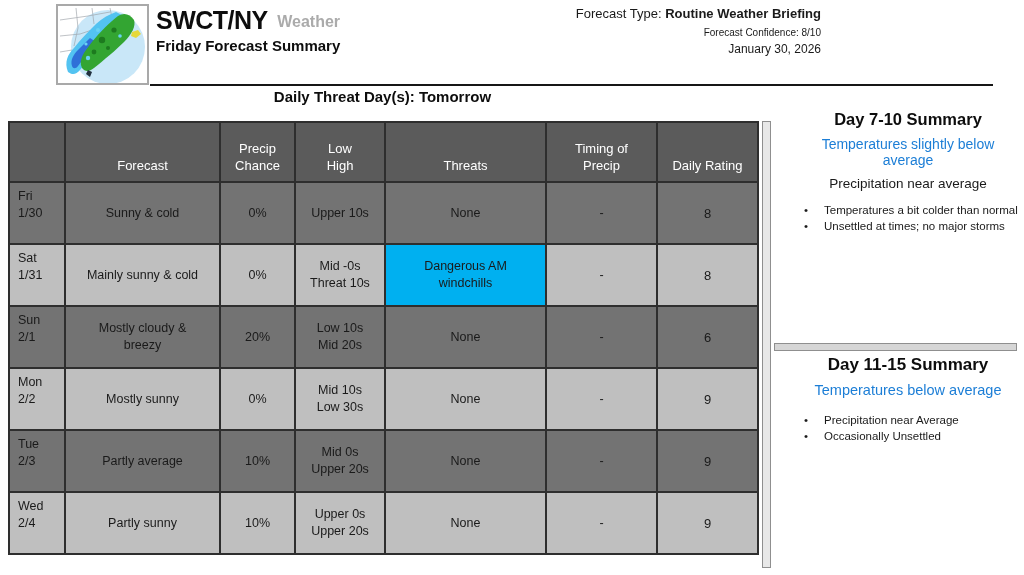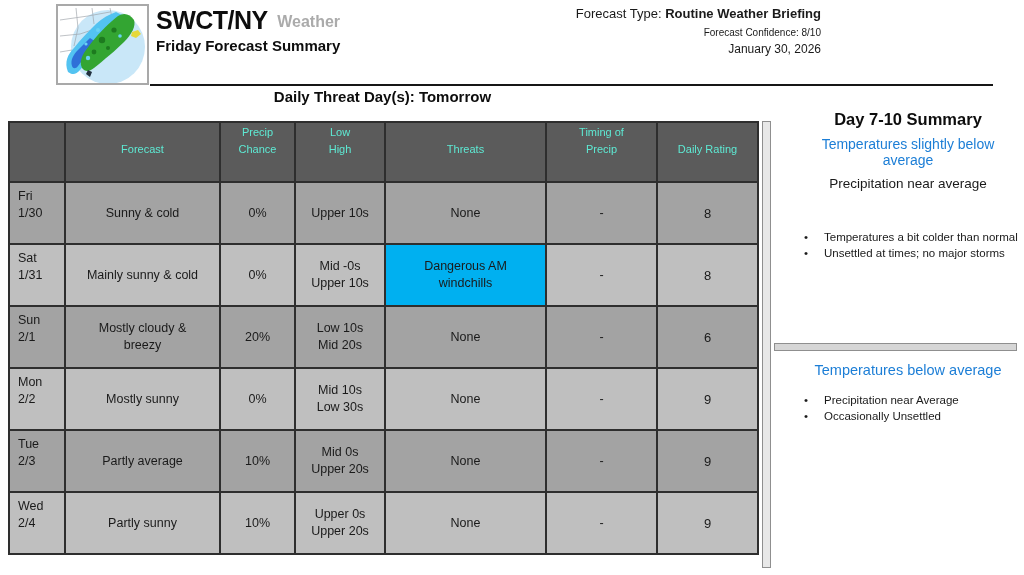--- a/index.html
+++ b/index.html
@@ -43,26 +43,26 @@
   
   .table-wrap { position: absolute; left: 8px; top: 121px; }
   table { border-collapse: collapse; table-layout: fixed; width: 749px; }
   col.c1 { width: 56px; }  col.c2 { width: 155px; } col.c3 { width: 75px; }
   col.c4 { width: 90px; }  col.c5 { width: 161px; } col.c6 { width: 111px; }
   col.c7 { width: 101px; }
   th, td { border: 2px solid #2e2e2e; }
   thead tr { height: 60px; }
   tbody tr { height: 62px; }
   th {
-    background: var(--header-gray, #5b5b5b); color: #5eead4; font-weight: 400;
-    font-size: 11px; vertical-align: bottom; text-align: center;
-    padding-bottom: 23px; white-space: pre-line; line-height: 17px;
+    background: var(--header-gray, #5b5b5b); color: #ffffff; font-weight: 400;
+    font-size: 13px; vertical-align: bottom; text-align: center;
+    padding-bottom: 7px; white-space: pre-line; line-height: 17px;
   }
   td {
-    background: #a3a3a3; font-size: 12.5px; text-align: center; vertical-align: middle;
+    background: #737373; font-size: 12.5px; text-align: center; vertical-align: middle;
     white-space: pre-line; line-height: 17px; padding: 2px;
   }
   tr.alt td { background: var(--row-alt, #bfbfbf); }
   td.day { text-align: left; vertical-align: top; padding: 5px 2px 2px 8px; }
   td.rating { font-size: 13px; }
   td.highlight { background: var(--highlight-blue, #00b0f0) !important; }
 
   
   .vbar {
     position: absolute; left: 762px; top: 121px; width: 9px; height: 447px;
@@ -71,21 +71,21 @@
 
   
   .summary { position: absolute; left: 770px; width: 250px; text-align: center; padding-left: 26px; }
   .summary-1 { top: 110px; }
   .summary-2 { top: 355px; }
   .summary-title { font-size: 16.5px; font-weight: 700; color: #0d0d0d; }
   .summary-2 .summary-title { font-size: 17px; }
   .summary-blue { font-size: 14px; color: var(--accent-blue, #1c7ed6); margin-top: 7px; text-align: center; }
   .summary-2 .summary-blue { font-size: 14.5px; }
   .summary-sub { font-size: 13.5px; margin-top: 8px; color: #1a1a1a; }
-  ul.bullets { list-style: none; text-align: left; margin-top: 38px; }
+  ul.bullets { list-style: none; text-align: left; margin-top: 11px; }
   .summary-2 ul.bullets { margin-top: 14px; }
   ul.bullets li {
     position: relative; padding-left: 28px; font-size: 11.5px; line-height: 16px; color: #1a1a1a;
   }
   ul.bullets li::before {
     content: "\2022"; position: absolute; left: 8px; top: 0; font-size: 11.5px;
   }
   .hbar {
     position: absolute; left: 774px; top: 343px; width: 243px; height: 8px;
     background: #d6d6d6; border: 1px solid #8f8f8f;
@@ -187,21 +187,21 @@
             <td>None</td>
             <td>-</td>
             <td class="rating">8</td>
           </tr>
           <tr class="alt">
             <td class="day">Sat
 1/31</td>
             <td>Mainly sunny &amp; cold</td>
             <td>0%</td>
             <td>Mid -0s
-Upper 10s</td>
+Threat 10s</td>
             <td class="highlight">Dangerous AM
 windchills</td>
             <td>-</td>
             <td class="rating">8</td>
           </tr>
           <tr>
             <td class="day">Sun
 2/1</td>
             <td>Mostly cloudy &amp;
 breezy</td>
@@ -257,20 +257,21 @@
     <div class="summary-sub">Precipitation near average</div>
     <ul class="bullets">
         <li>Temperatures a bit colder than normal</li>
         <li>Unsettled at times; no major storms</li>
       </ul>
   </div>
 
   <div class="hbar"></div>
 
   <div class="summary summary-2">
+    <div class="summary-title">Day 11-15 Summary</div>
     <div class="summary-blue">Temperatures below average</div>
     <ul class="bullets">
         <li>Precipitation near Average</li>
         <li>Occasionally Unsettled</li>
       </ul>
   </div>
 
 </div>
 
 </body></html>

